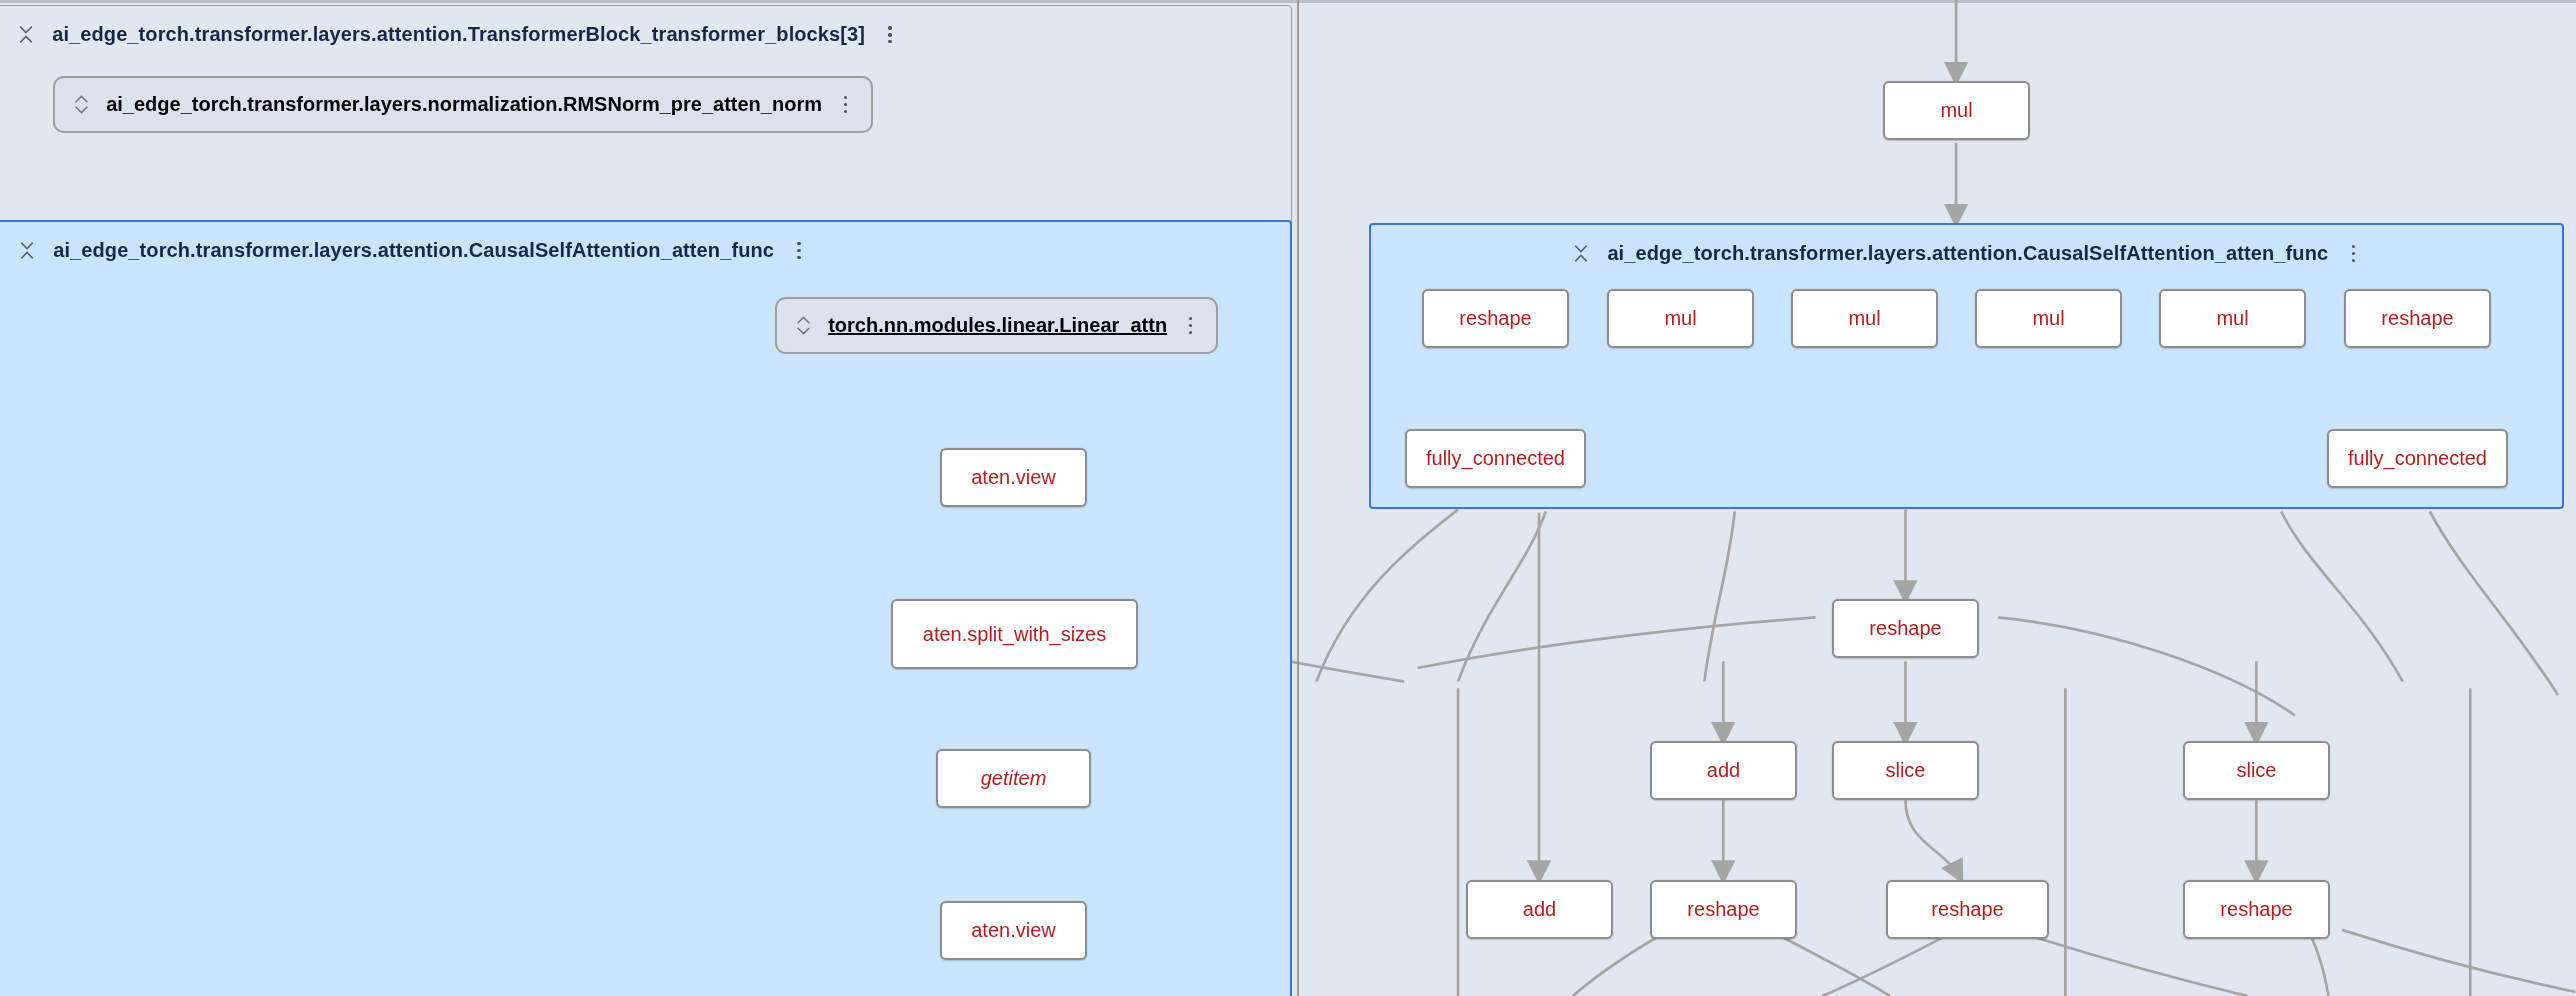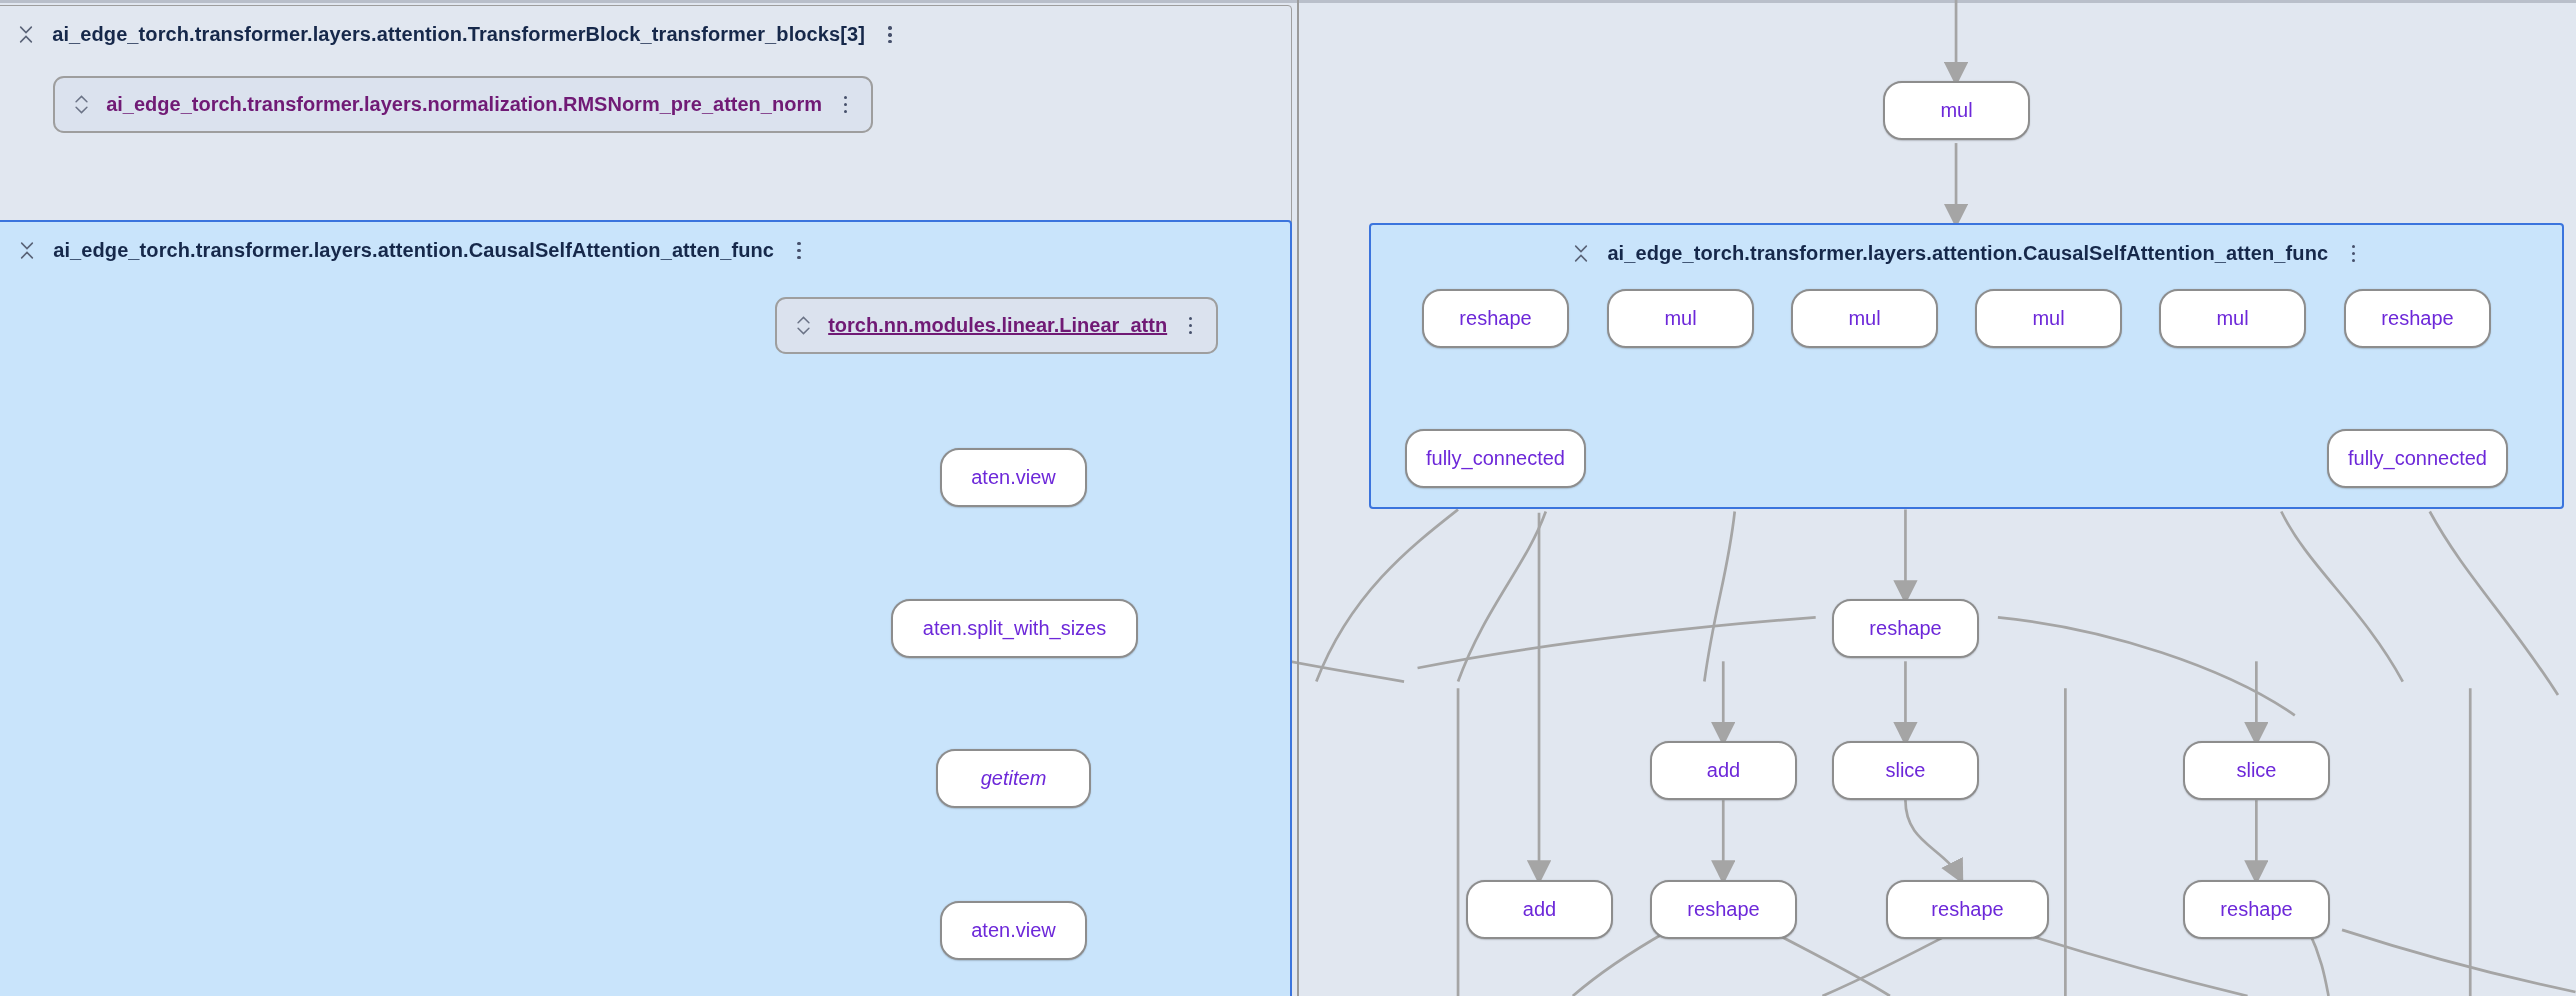--- a/index.html
+++ b/index.html
@@ -43,44 +43,44 @@
     letter-spacing:0.1px;
   }
   .group-header.left-align{justify-content:flex-start;padding-left:20px;}
 
   
   .node{
     position:absolute;
     box-sizing:border-box;
     background:#ffffff;
     border:2px solid #8d8d8d;
-    border-radius:19px;
+    border-radius:6px;
     display:flex;
     align-items:center;
     justify-content:center;
-    color:#6d28d9;
+    color:#b91c1c;
     font-size:20px;
     font-weight:400;
     white-space:nowrap;
     box-shadow:0 0.7px 1.4px rgba(0,0,0,.18);
   }
   .node.op{font-size:20px;}
 
   
   .pill{
     position:absolute;
     box-sizing:border-box;
     background:#dbe2ee;
     border:2px solid #9e9e9e;
     border-radius:10.8px;
     display:flex;
     align-items:center;
     gap:16px;
     padding:0 17.6px;
-    color:#701a75;
+    color:#000000;
     font-size:20px;
     font-weight:600;
     white-space:nowrap;
   }
 
   
   .icon{
     display:inline-flex;
     flex-direction:column;
     align-items:center;
@@ -249,21 +249,21 @@
       <i></i>
         <i></i>
         <i></i>
     </span>
   </div>
 
   <div class="node op" style="left:940px; top:448px; width:147px; height:59px;">
     <span>aten.view</span>
   </div>
 
-  <div class="node op" style="left:891px; top:599px; width:247px; height:59px;">
+  <div class="node op" style="left:891px; top:599px; width:247px; height:70px;">
     <span>aten.split_with_sizes</span>
   </div>
 
   <div class="node op" style="left:936px; top:749px; width:155px; height:59px;font-style:italic;">
     <span>getitem</span>
   </div>
 
   <div class="node op" style="left:940px; top:901px; width:147px; height:59px;">
     <span>aten.view</span>
   </div>

